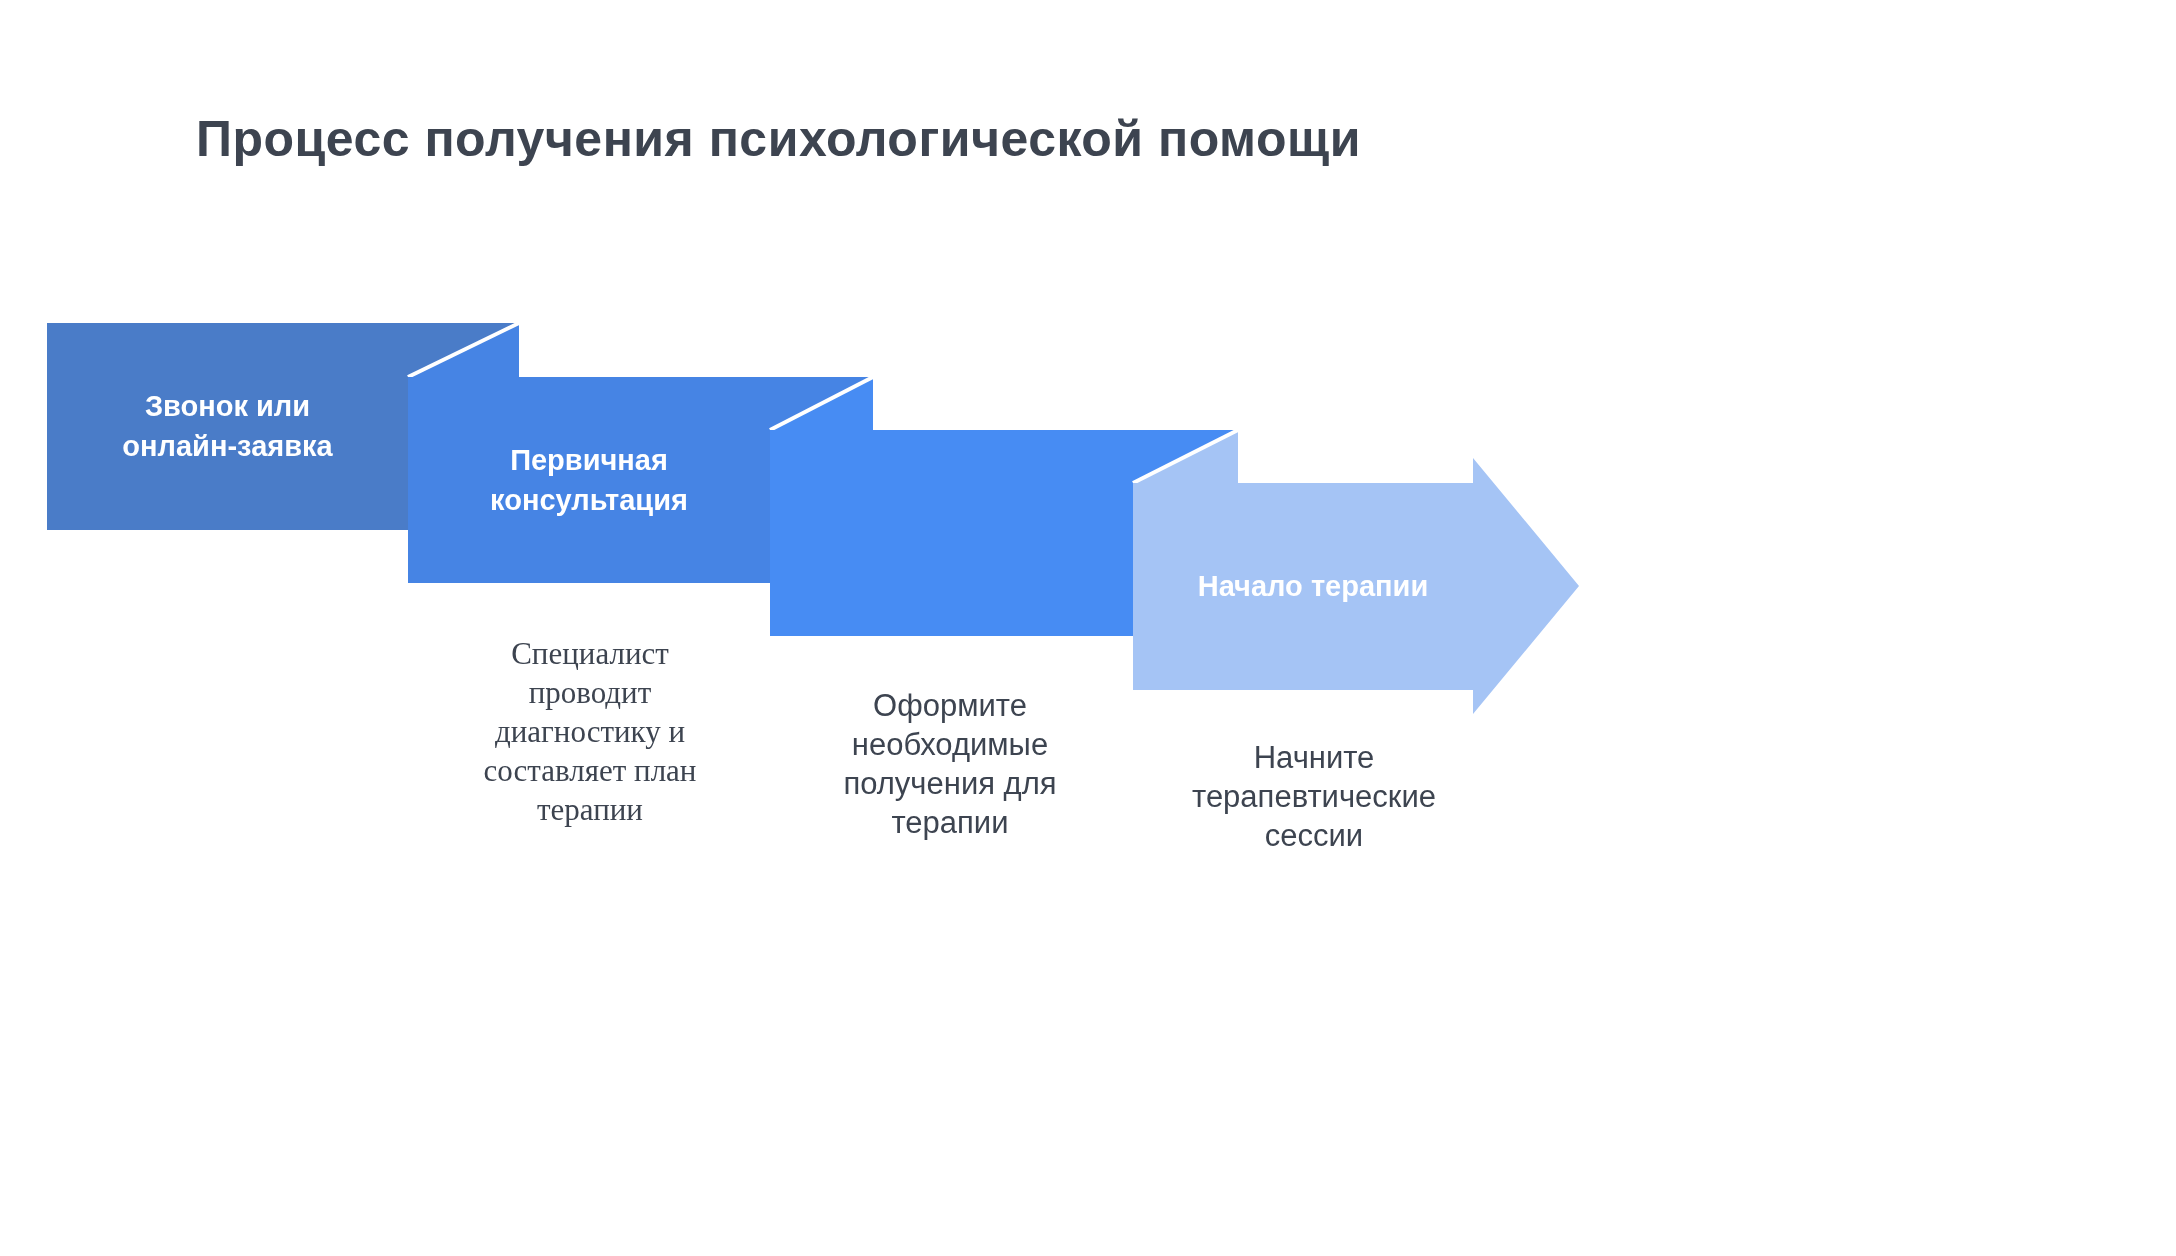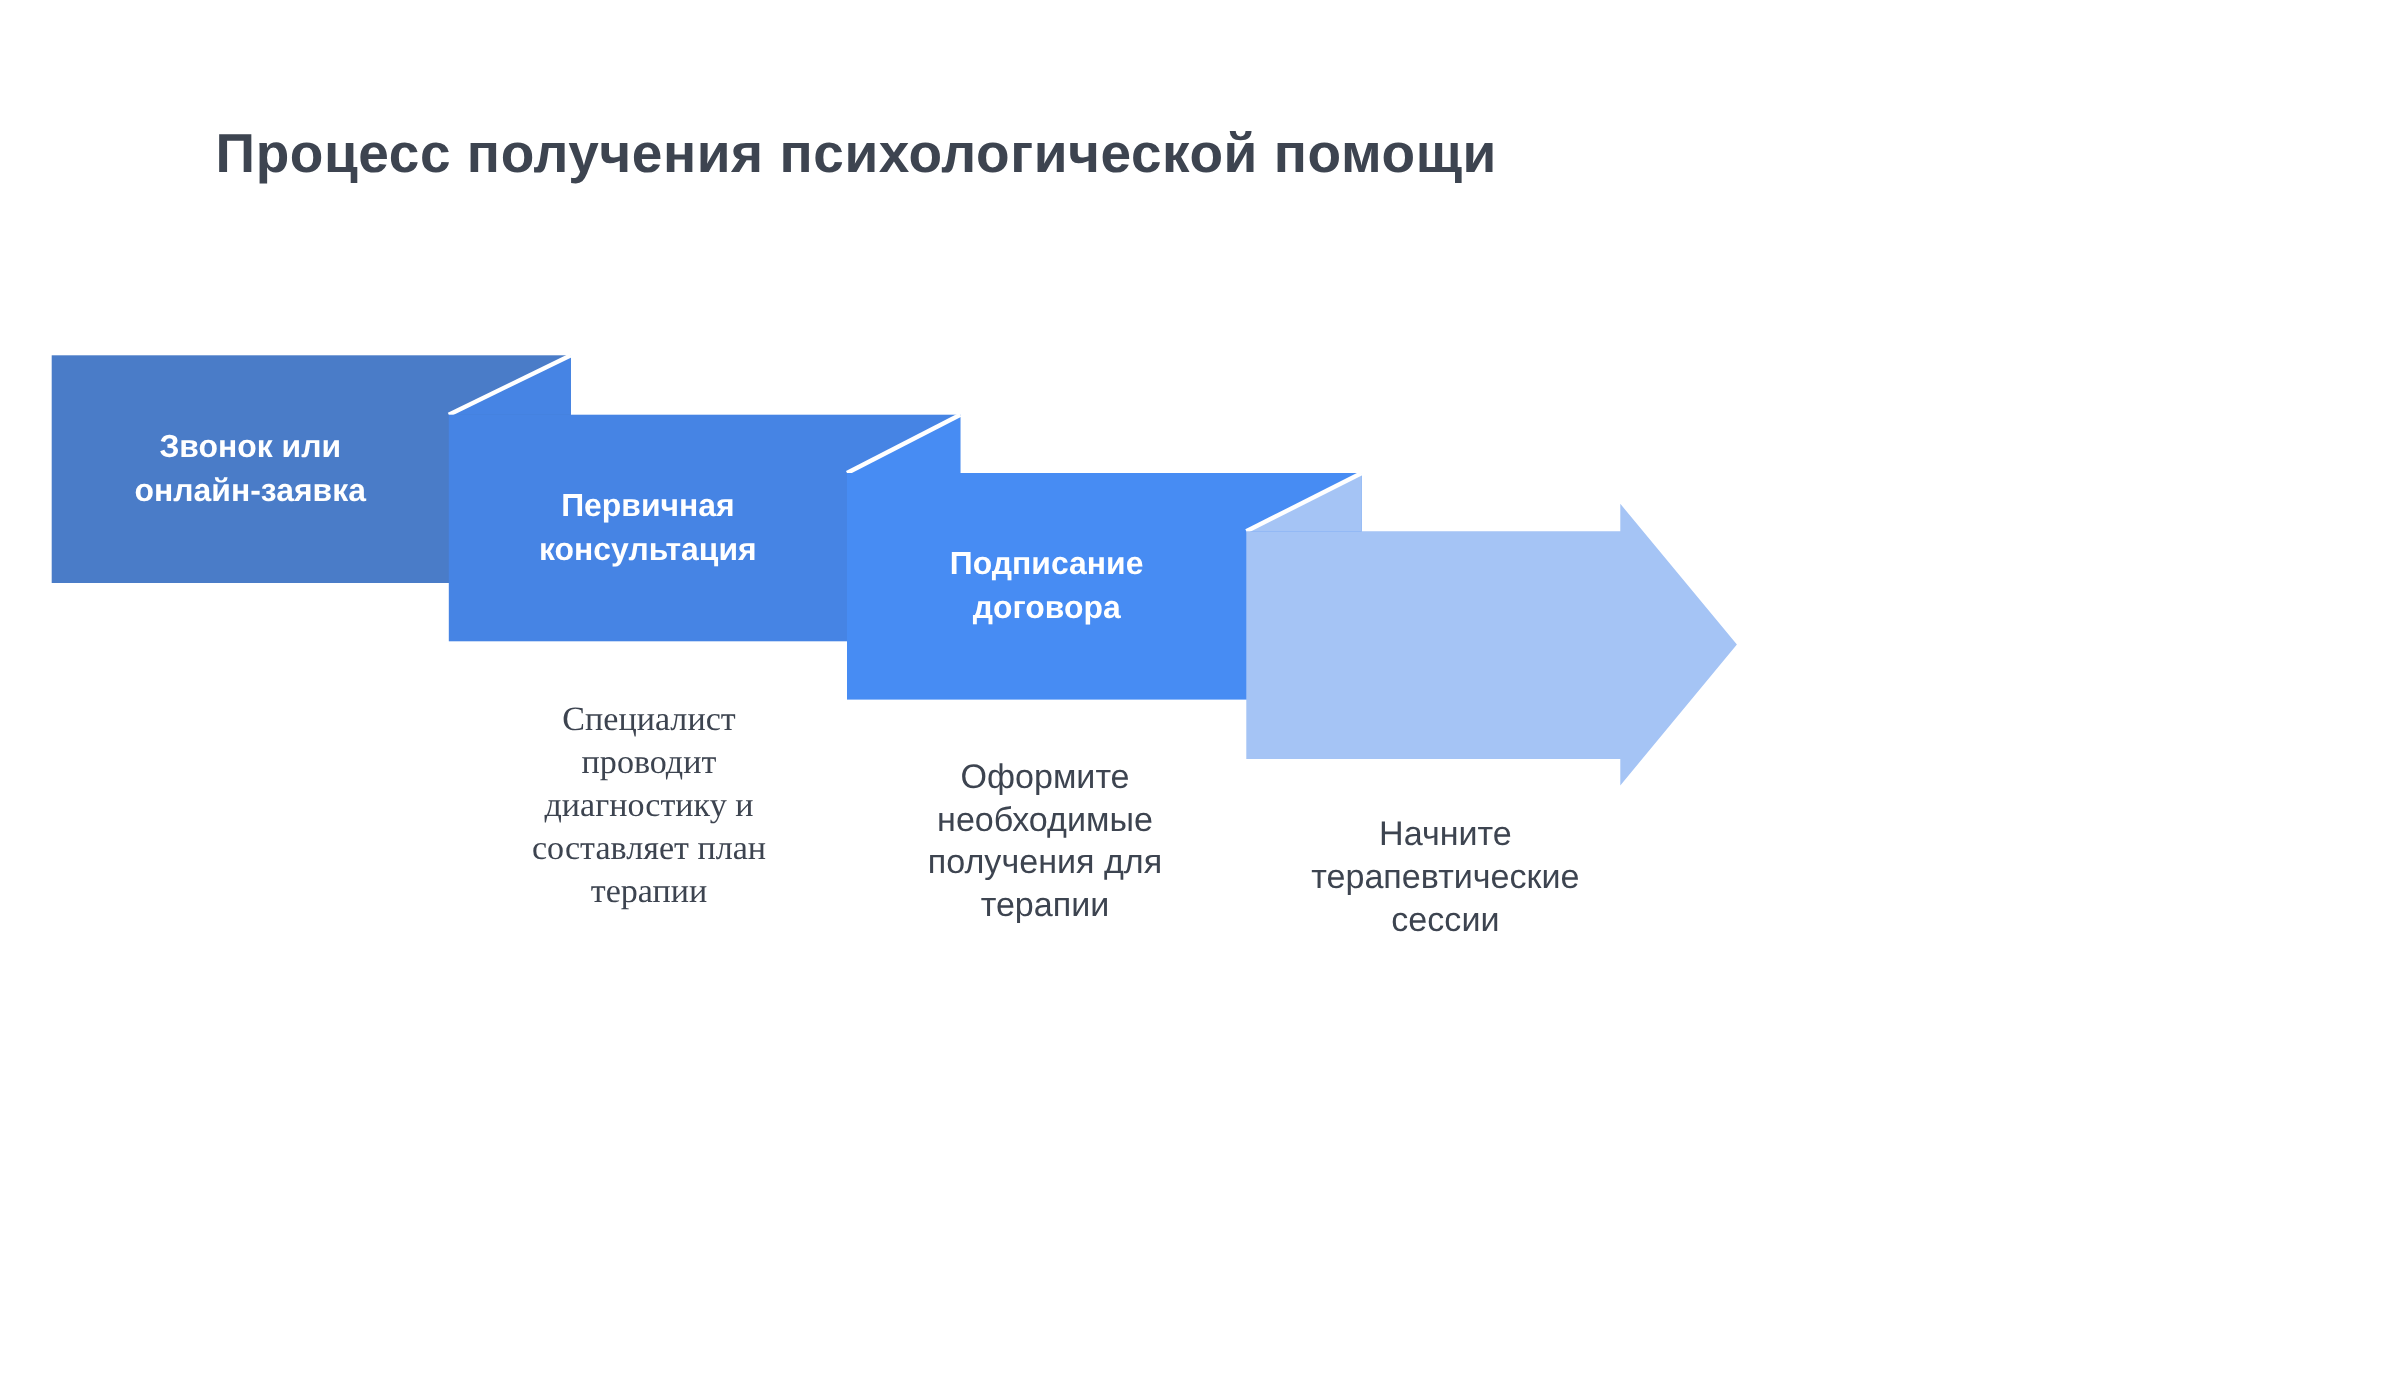--- a/index.html
+++ b/index.html
@@ -85,22 +85,21 @@
     <polygon points="1100,483 1205,430 1205,483" fill="#A5C4F5"></polygon>
     <line x1="1100" y1="483" x2="1205" y2="430" class="crease"></line>
 
     <polygon points="1100,483 1440,483 1440,458 1546,586 1440,714 1440,690 1100,690" fill="#A5C4F5"></polygon>
   </svg>
 
   <div class="step-label l2">Первичная
 консультация</div>
   <div class="step-label l1">Звонок или
 онлайн-заявка</div>
-  <div class="step-label l3">Подписание
-договора</div>
+  <div class="step-label l4">Начало терапии</div>
 
   <div class="step-desc d2">Специалист
 проводит
 диагностику и
 составляет план
 терапии</div>
   <div class="step-desc d3">Оформите
 необходимые
 получения для
 терапии</div>

